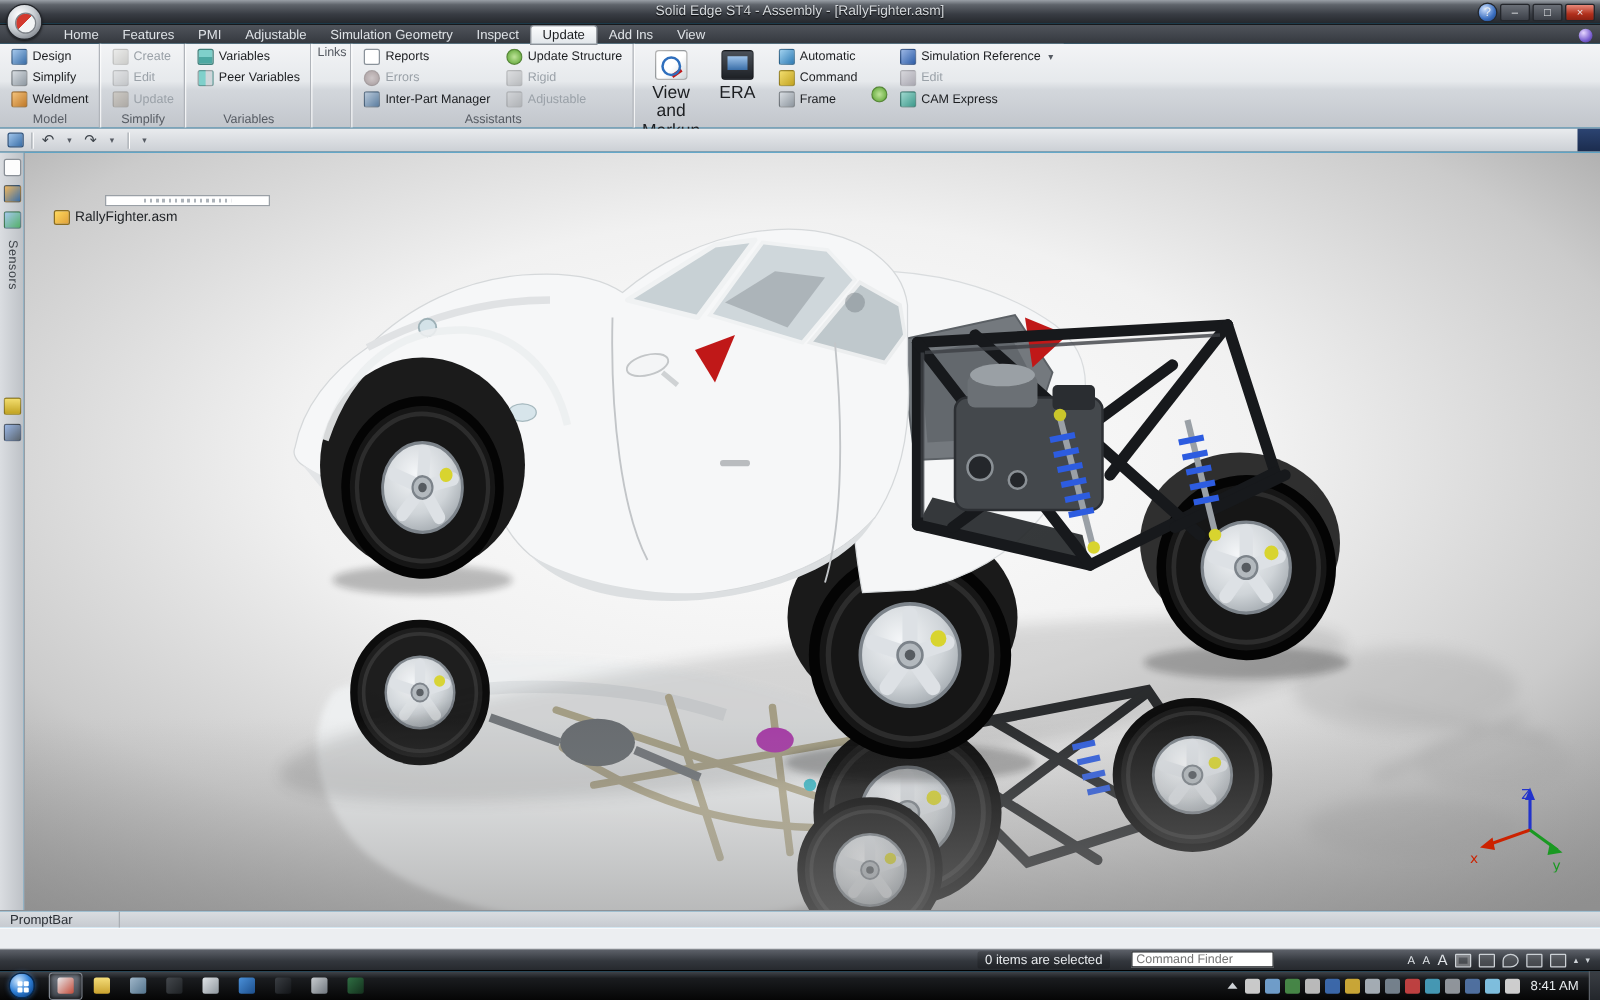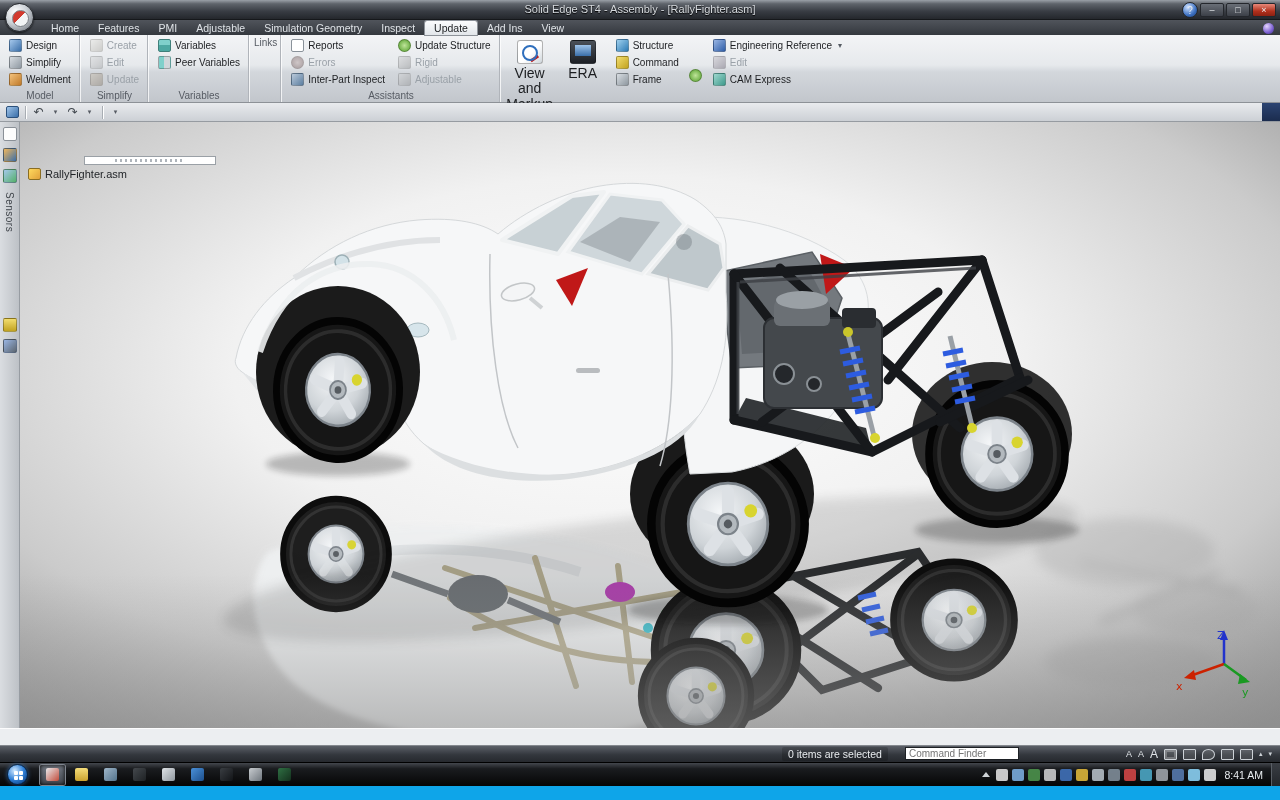--- a/index.html
+++ b/index.html
@@ -91,21 +91,21 @@
   .si-folder{background:linear-gradient(#f2dd6e,#c2a321)}
   .si-tools{background:linear-gradient(135deg,#9ab6e4,#5c6670)}
   .sensors-tab{writing-mode:vertical-rl;font-size:10px;color:#3f444a;letter-spacing:.5px;padding:2px 0}
 
   .viewport{flex:1;position:relative;overflow:hidden}
   .viewport svg.scene{position:absolute;inset:0;display:block}
   svg text{font-family:"DejaVu Sans",sans-serif}
 
   .gripbar{position:absolute;left:64px;top:34px;width:132px;height:9px;background:#fff;border:1px solid #9aa0a6;
     background-image:repeating-linear-gradient(90deg,#aeb4ba 0 2px,transparent 2px 5px);background-size:70px 3px;background-position:center 2px;background-repeat:no-repeat}
-  .doclabel{position:absolute;left:8px;top:46px;display:flex;align-items:center;gap:4px;font-size:11px;color:#1e2125}
+  .doclabel{position:absolute;left:23px;top:46px;display:flex;align-items:center;gap:4px;font-size:11px;color:#1e2125}
   .asmico{width:13px;height:12px;background:linear-gradient(135deg,#ffd95e,#e0a13a);border:1px solid #8a6d22;border-radius:2px}
   .triad{position:absolute;right:28px;bottom:30px}
 
   
   .pb1{height:14px;background:linear-gradient(#dadde1,#c6cad0);border-top:1px solid #8d9197;display:flex;align-items:center}
   .pblabel{font-size:10.5px;color:#2c3036;padding:0 8px;height:100%;display:flex;align-items:center;min-width:96px;border-right:1px solid #a9aeb4}
   .pb2{height:18px;background:#eceef1;border-top:1px solid #fcfcfd;border-bottom:1px solid #84888e}
 
   
   .statusbar{height:16px;background:linear-gradient(#5c6068,#33373d 55%,#26292e);position:relative;color:#e8ebee;font-size:10.5px}
@@ -236,21 +236,21 @@
           <div class="rbtn">
               <span class="ico ic-report"></span>
               <span>Reports</span>
             </div>
           <div class="rbtn disabled">
               <span class="ico ic-errors"></span>
               <span>Errors</span>
             </div>
           <div class="rbtn">
               <span class="ico ic-ipm"></span>
-              <span>Inter-Part Inspect</span>
+              <span>Inter-Part Manager</span>
             </div>
         </div>
         <div class="vstack">
           <div class="rbtn">
               <span class="ico ic-sync"></span>
               <span>Update Structure</span>
             </div>
           <div class="rbtn disabled">
               <span class="ico ic-rigid"></span>
               <span>Rigid</span>
@@ -270,40 +270,40 @@
             <span class="bico bic-viewmarkup"></span>
             <span>View and Markup</span>
           </div>
         <div class="rbig">
             <span class="bico bic-era"></span>
             <span>ERA</span>
           </div>
         <div class="vstack">
           <div class="rbtn">
               <span class="ico ic-route"></span>
-              <span>Structure</span>
+              <span>Automatic</span>
             </div>
           <div class="rbtn">
               <span class="ico ic-harness"></span>
               <span>Command</span>
             </div>
           <div class="rbtn">
               <span class="ico ic-frame"></span>
               <span>Frame</span>
             </div>
         </div>
         <div class="vstack" style="justify-content:center">
           <div class="icon-only-btn">
               <span class="ico ic-sync"></span>
             </div>
         </div>
         <div class="vstack">
           <div class="rbtn">
               <span class="ico ic-engref"></span>
-              <span>Engineering Reference</span>
+              <span>Simulation Reference</span>
               <span class="caret">▾</span>
             </div>
           <div class="rbtn disabled">
               <span class="ico ic-femap"></span>
               <span>Edit</span>
             </div>
           <div class="rbtn">
               <span class="ico ic-cam"></span>
               <span>CAM Express</span>
             </div>
@@ -531,20 +531,23 @@
         <path d="M46,14 L50,4 L54,14 Z" fill="#2233cc"></path>
         <path d="M20,44 L10,52 L22,54 Z" fill="#cc2200"></path>
         <path d="M66,48 L76,56 L64,58 Z" fill="#1a9922"></path>
         <text x="43" y="13" fill="#2233cc" font-size="11">Z</text>
         <text x="2" y="64" fill="#cc2200" font-size="11">x</text>
         <text x="68" y="70" fill="#1a9922" font-size="11">y</text>
       </svg>
     </div>
   </div>
 
+  <div class="pb1">
+    <div class="pblabel">PromptBar</div>
+  </div>
   <div class="pb2"></div>
 
   <div class="statusbar">
     <div class="selstatus">0 items are selected</div>
     <div class="cmdfind">
       <input placeholder="Command Finder" style="">
       <span class="cf-ico"></span>
     </div>
     <div class="sbicons">
       <span class="sb-a">A</span>

